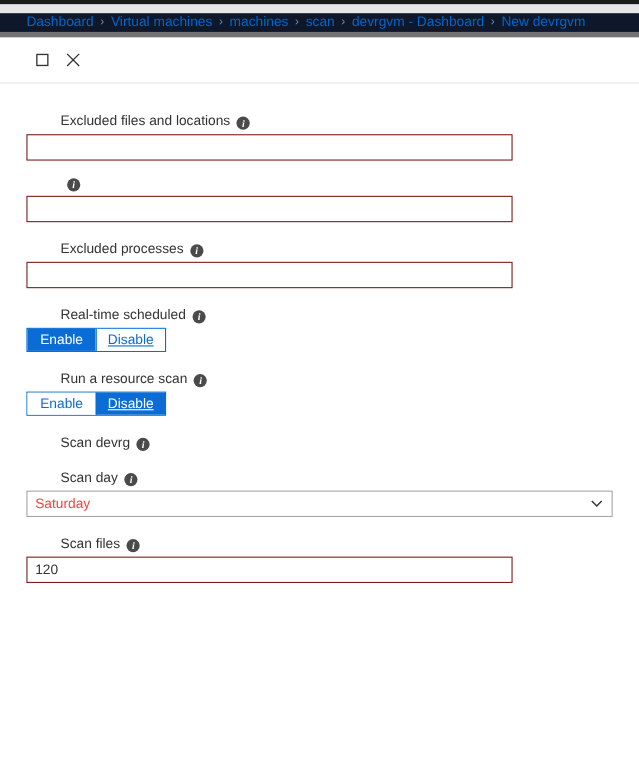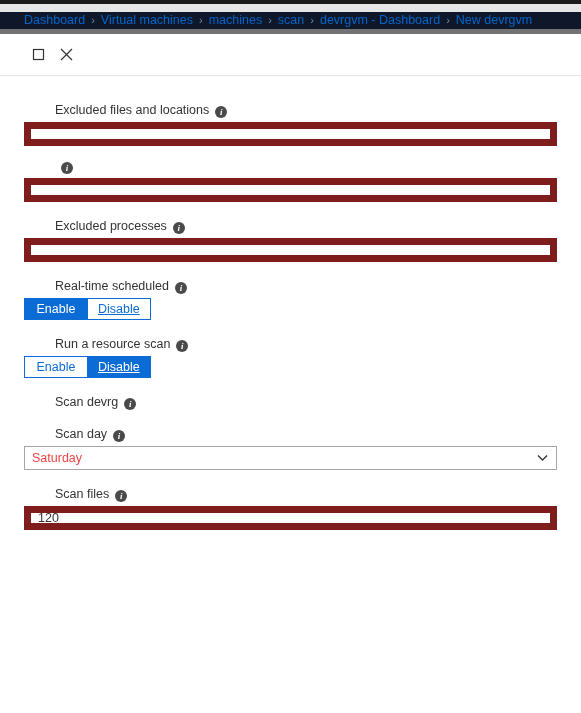--- a/index.html
+++ b/index.html
@@ -110,24 +110,24 @@
     font-style: italic;
     font-family: "Liberation Serif", serif;
     margin-left: 6px;
     cursor: pointer;
     line-height: 12px;
     flex: none;
   }
 
   .text-input {
     display: block;
-    width: 533px;
+    width: 442px;
     height: 24px;
     box-sizing: border-box;
-    border: 7px solid #7f1d1d;
+    border: 1px solid #7f1d1d;
     background: #ffffff;
     font-family: "Liberation Sans", sans-serif;
     font-size: 12.5px;
     color: #333333;
     padding: 0 7px;
     outline: none;
   }
 
   
   .toggle-group {

